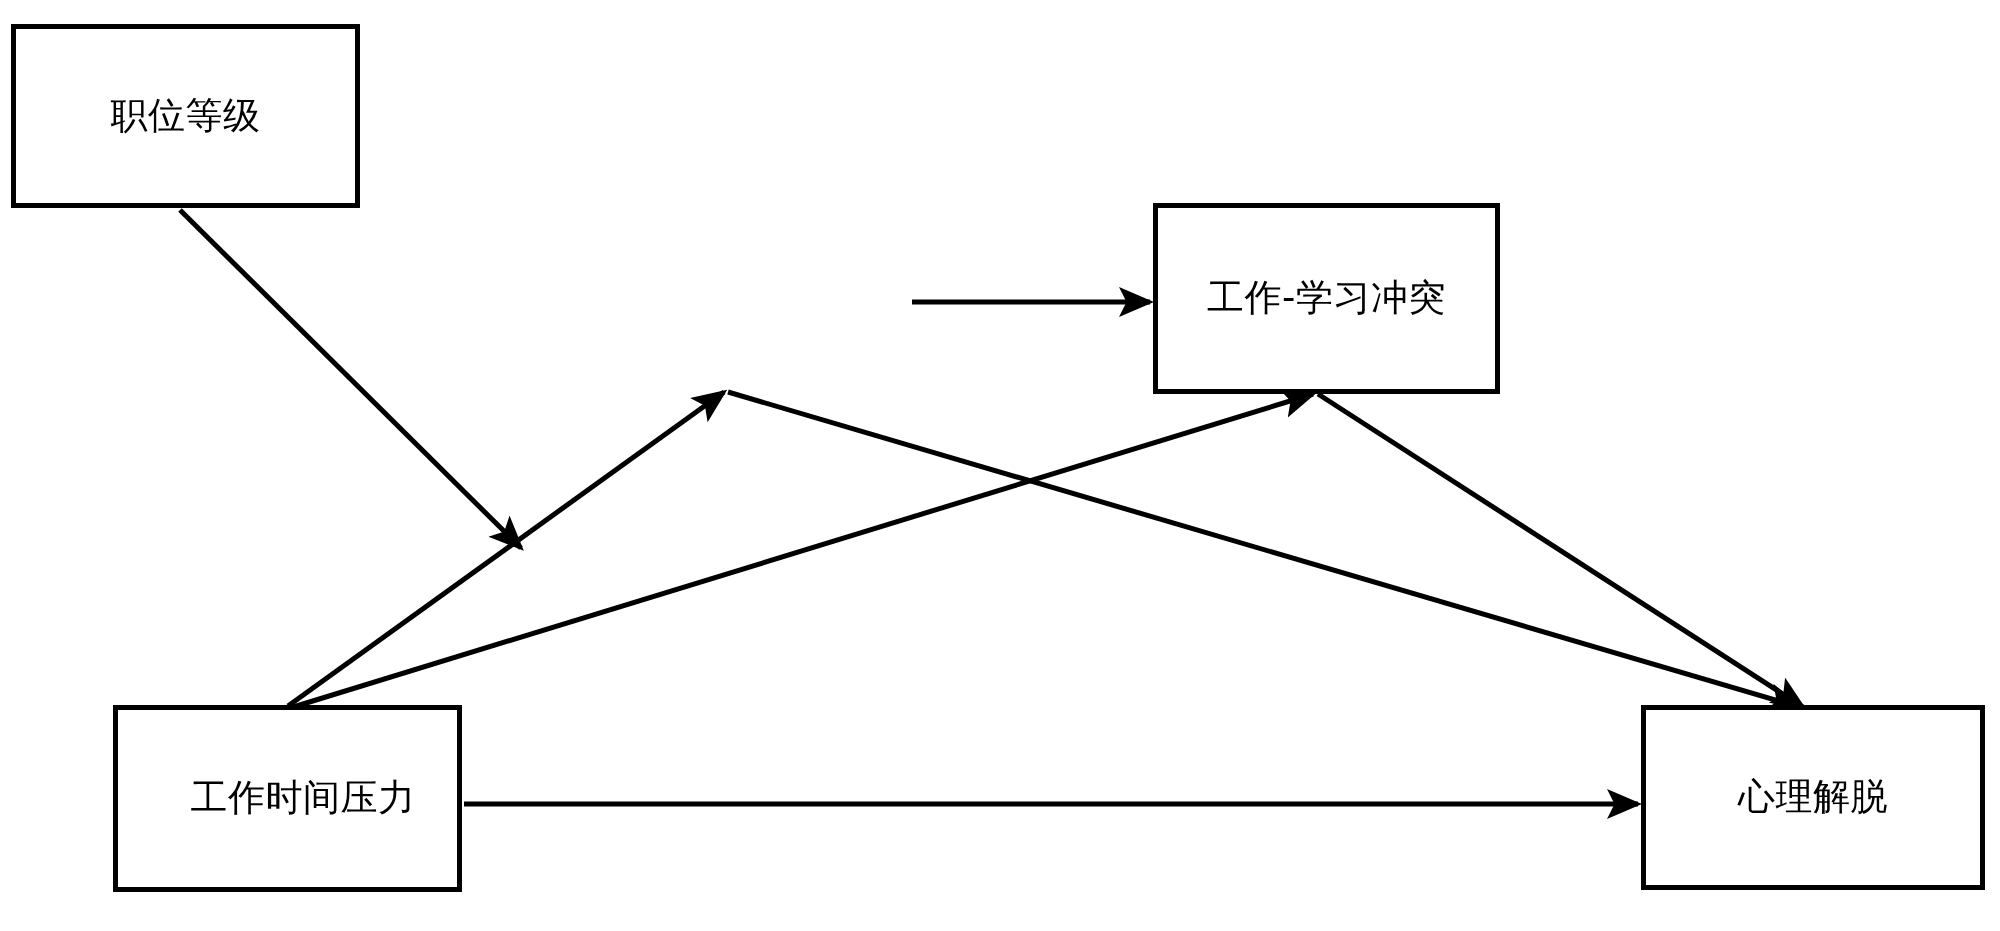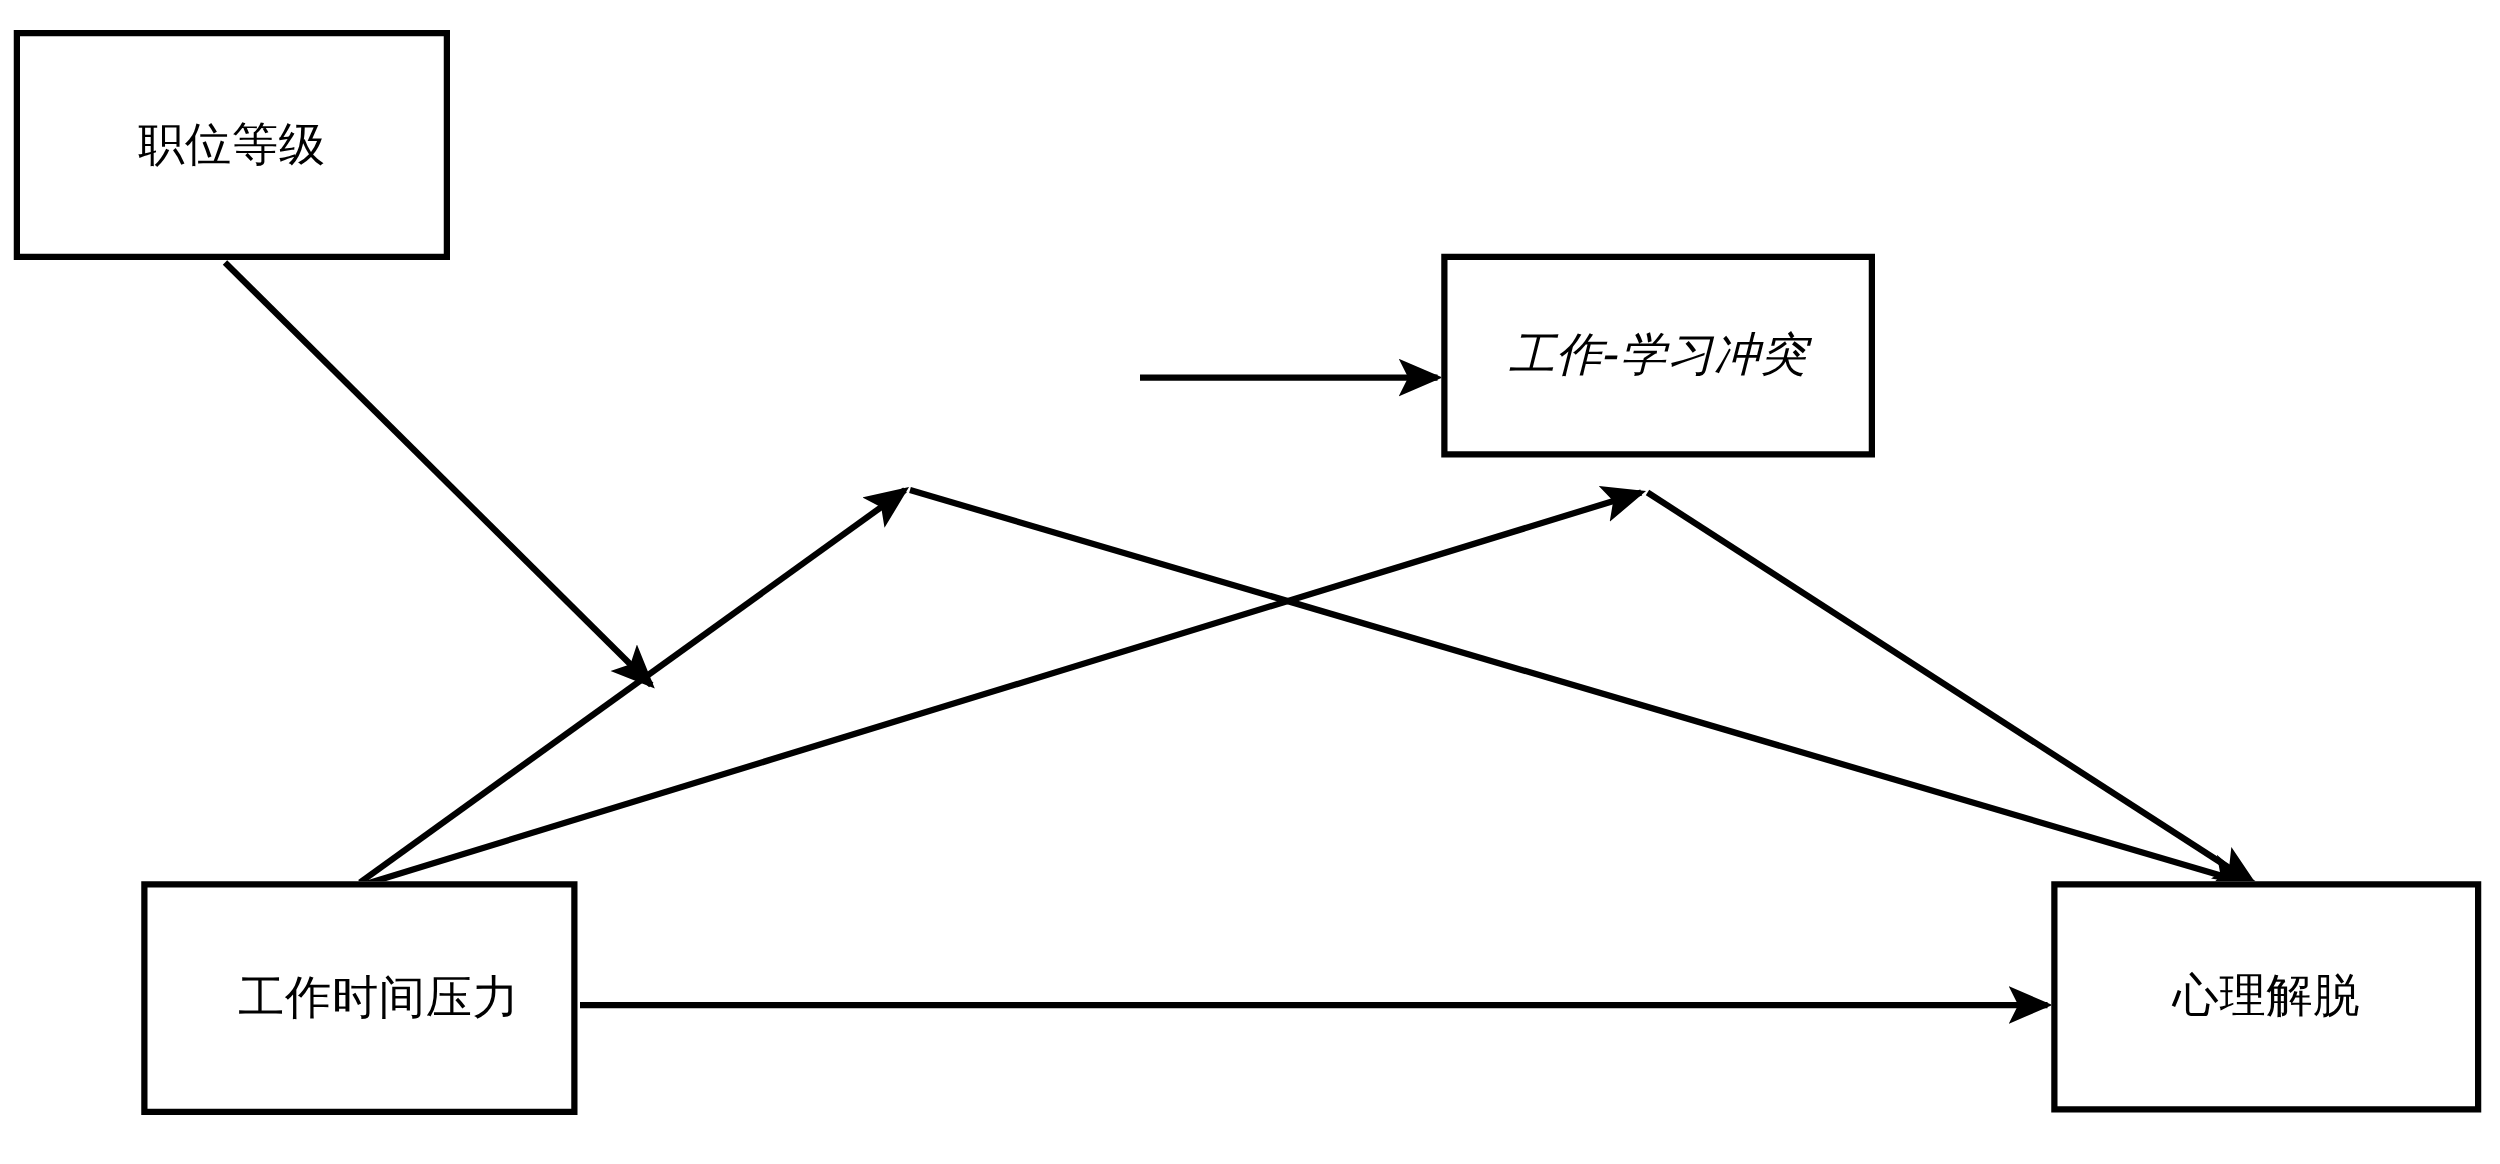--- a/index.html
+++ b/index.html
@@ -66,21 +66,21 @@
         <line x1="1318" y1="394" x2="1803" y2="707" stroke="#000000" stroke-width="5" stroke-linecap="butt" marker-end="url(#arrowhead)"></line>
         <line x1="464" y1="804" x2="1638" y2="804" stroke="#000000" stroke-width="5" stroke-linecap="butt" marker-end="url(#arrowhead)"></line>
       </g>
   </svg>
 
   <div class="node" style="left: 11px; top: 24px; width: 349px; height: 184px; border-color: rgb(0, 0, 0); background: rgb(255, 255, 255); border-width: 5px;">
     <span class="node-label">职位等级</span>
   </div>
 
 
-  <div class="node" style="left: 1153px; top: 203px; width: 347px; height: 163px; border-color: rgb(0, 0, 0); background: rgb(255, 255, 255); border-width: 5px; font-style: italic;">
+  <div class="node" style="left: 1153px; top: 203px; width: 347px; height: 191px; border-color: rgb(0, 0, 0); background: rgb(255, 255, 255); border-width: 5px;">
     <span class="node-label">工作-学习冲突</span>
   </div>
 
   <div class="node" style="left: 113px; top: 705px; width: 349px; height: 187px; border-color: rgb(0, 0, 0); background: rgb(255, 255, 255); border-width: 5px; padding-left: 31px;">
     <span class="node-label">工作时间压力</span>
   </div>
 
   <div class="node" style="left: 1641px; top: 705px; width: 344px; height: 185px; border-color: rgb(0, 0, 0); background: rgb(255, 255, 255); border-width: 5px;">
     <span class="node-label">心理解脱</span>
   </div>

